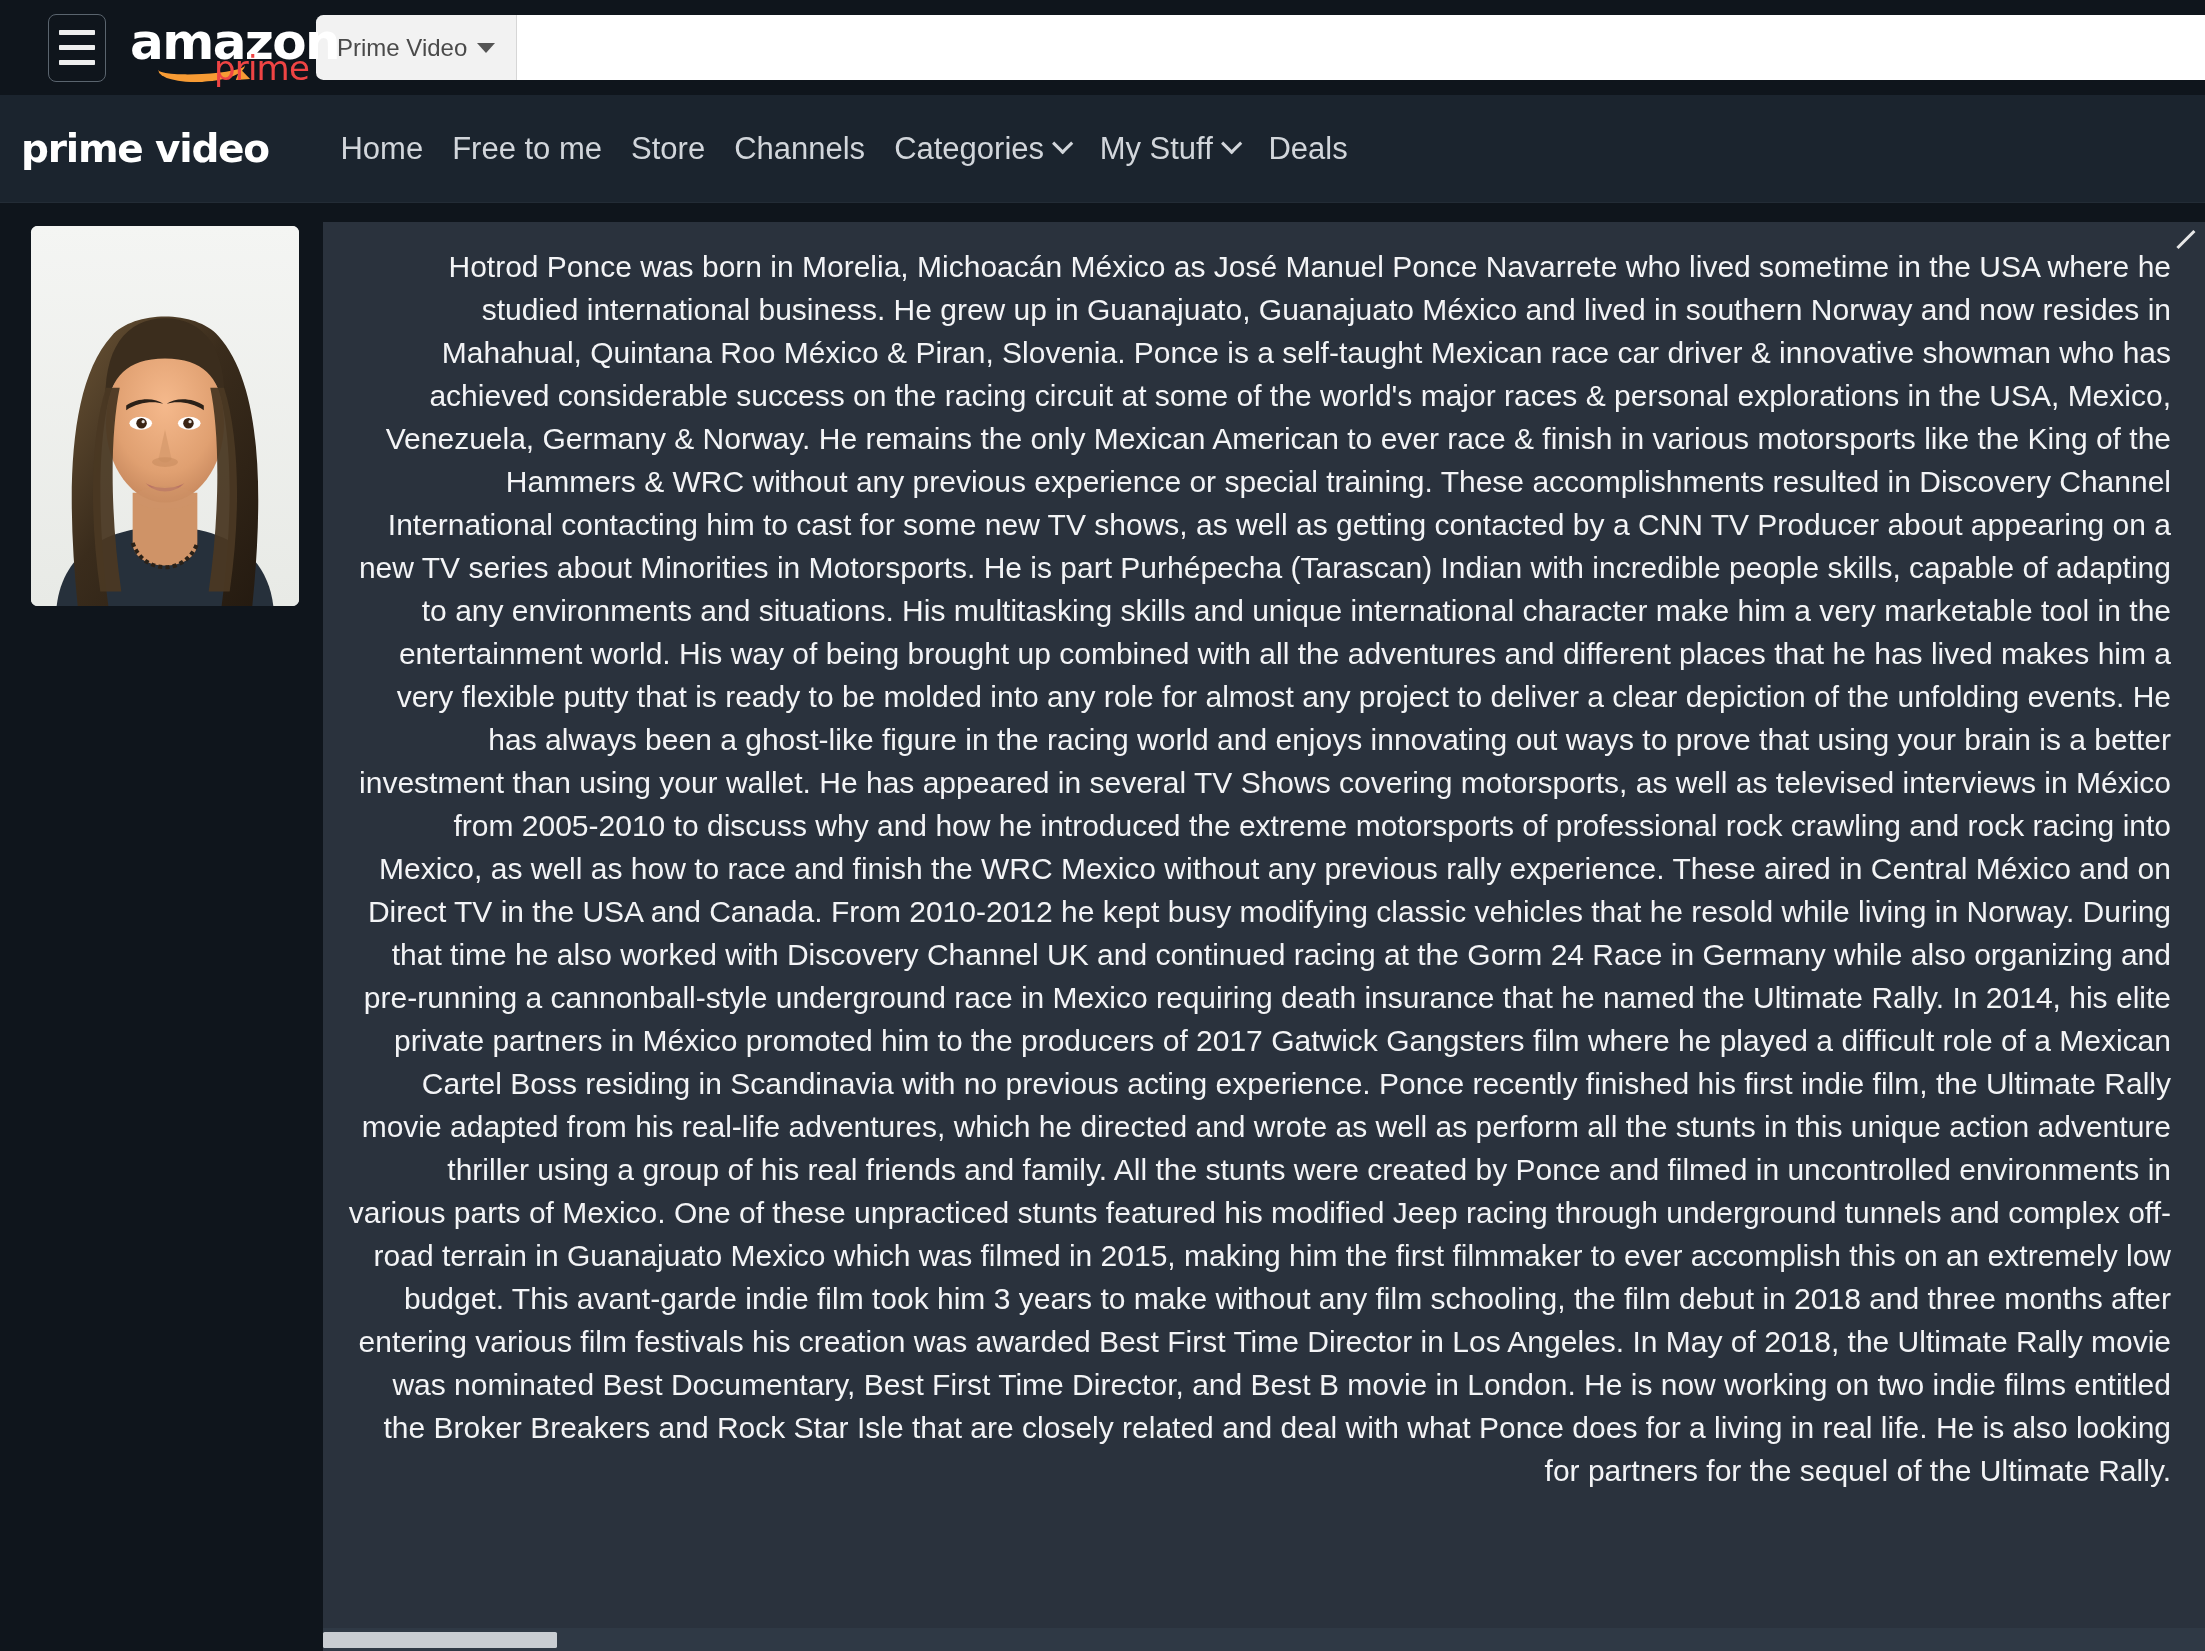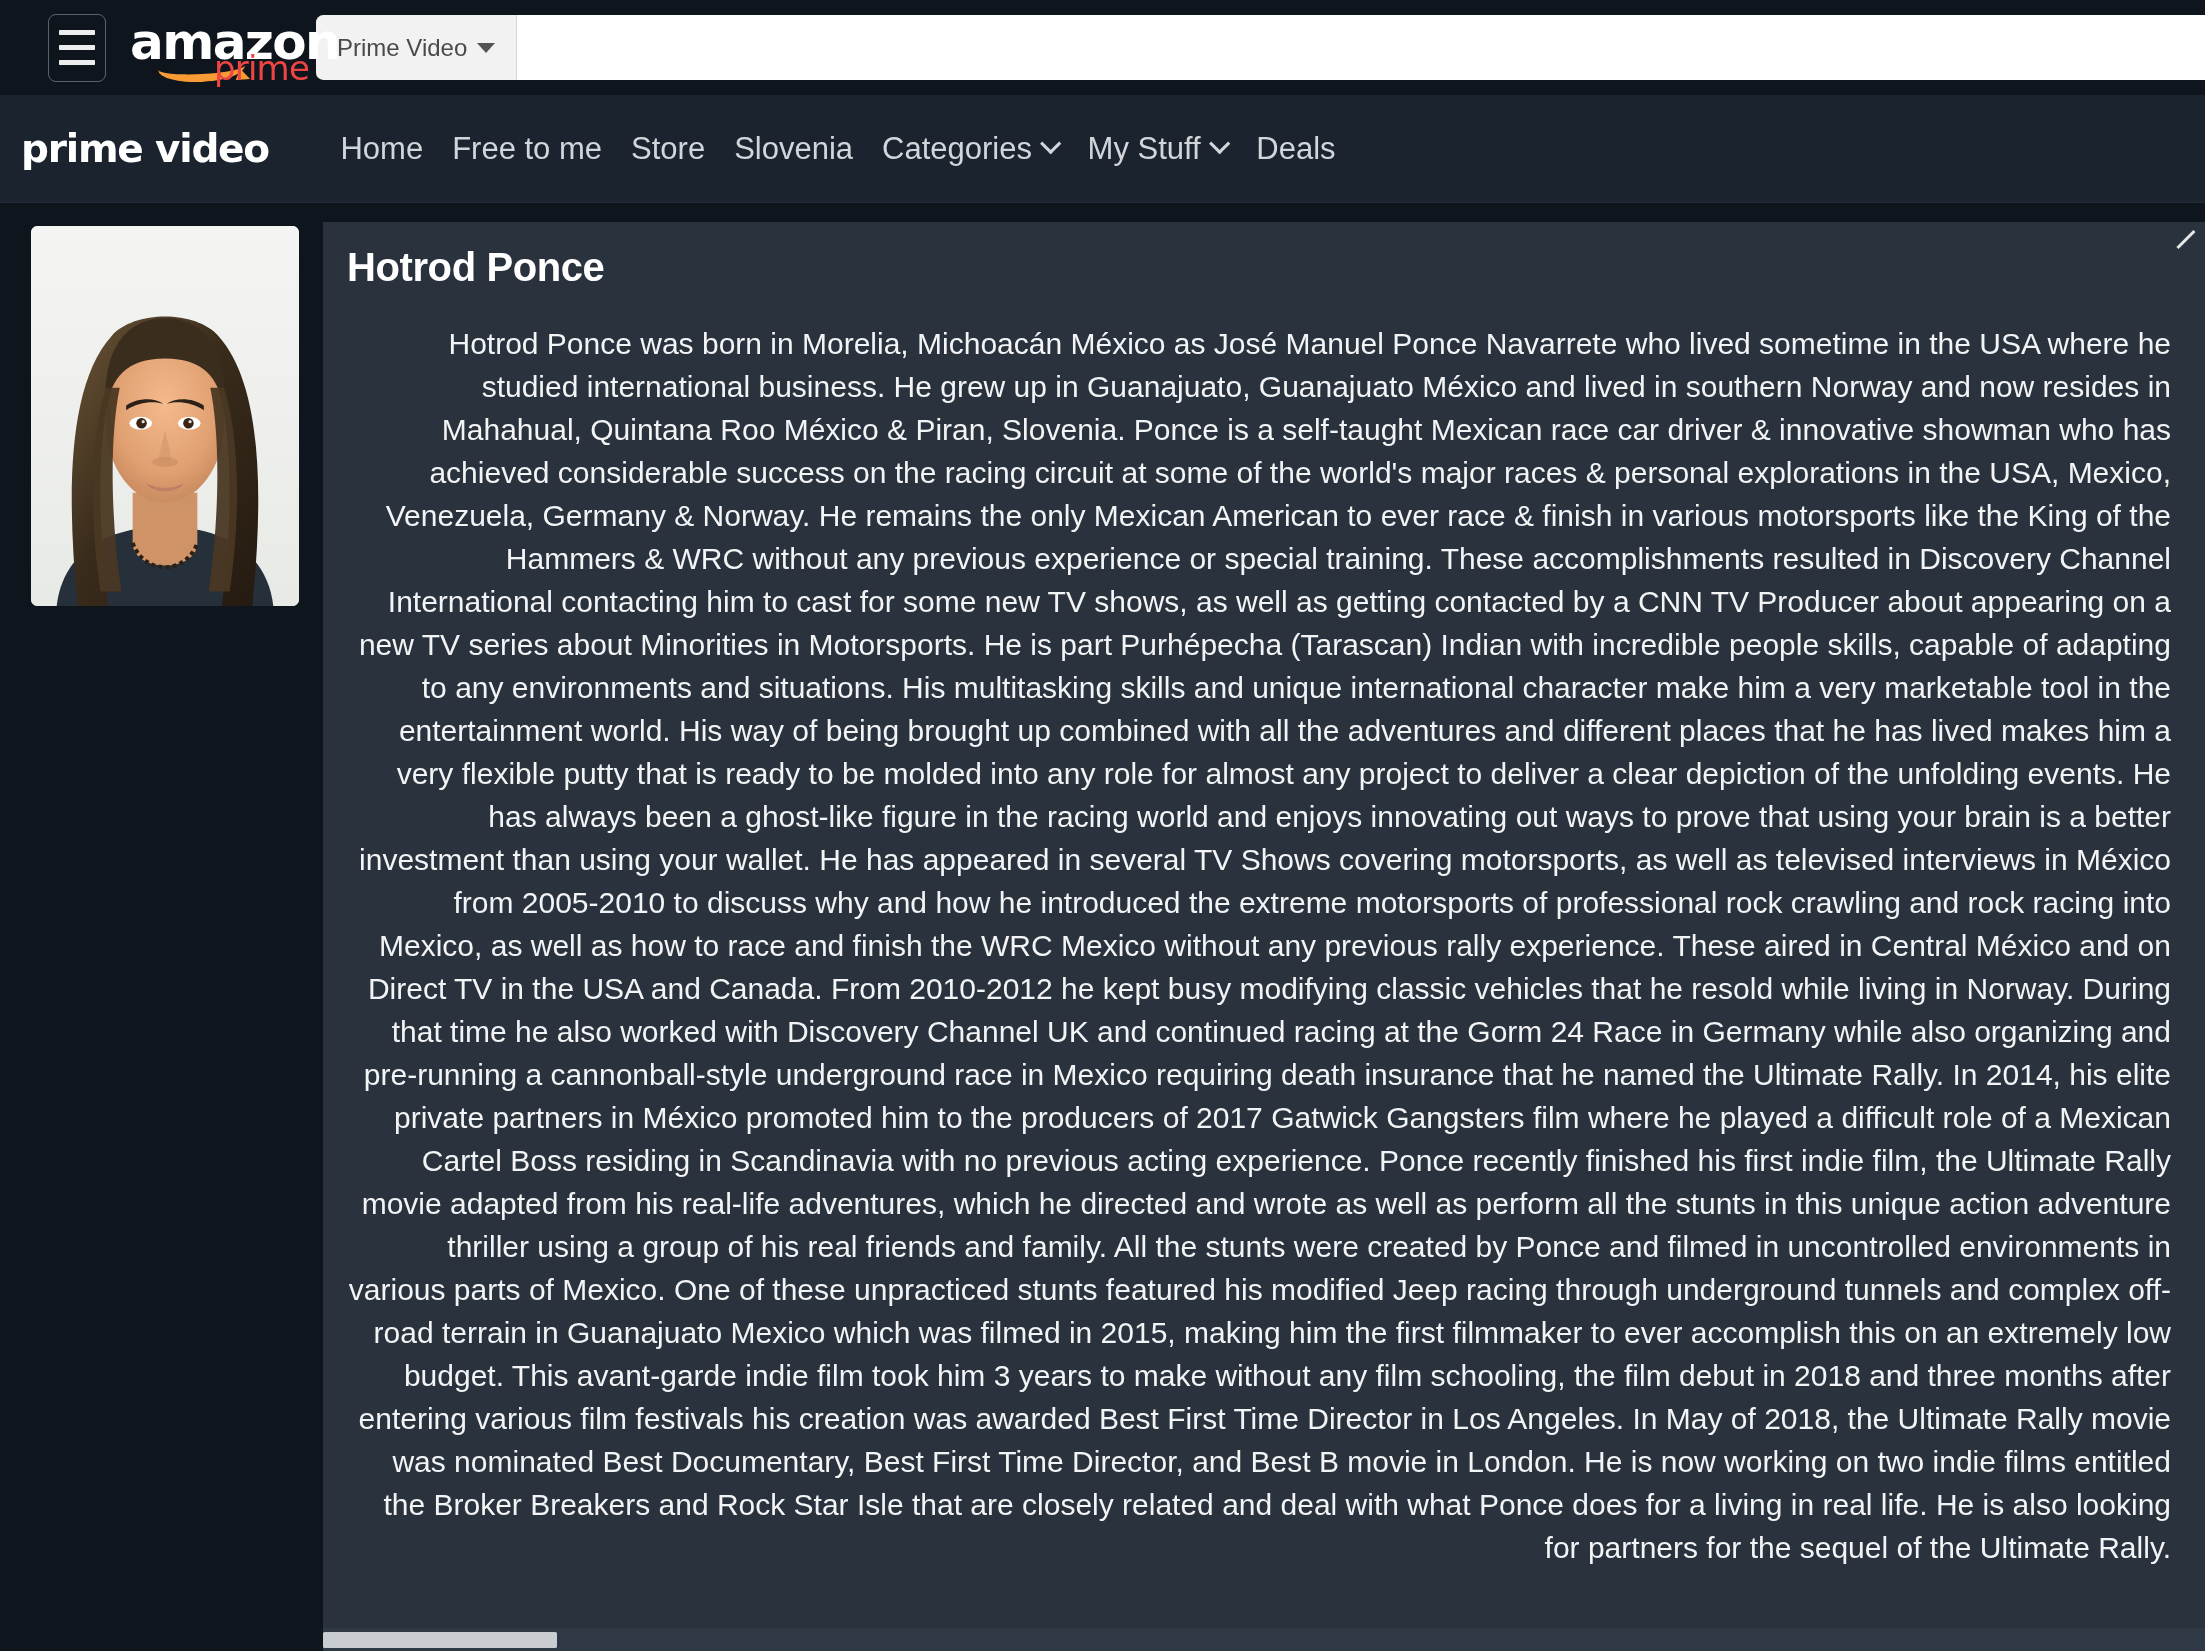--- a/index.html
+++ b/index.html
@@ -288,21 +288,21 @@
     <div class="pv-link">
       <span>Home</span>
     </div>
     <div class="pv-link">
       <span>Free to me</span>
     </div>
     <div class="pv-link">
       <span>Store</span>
     </div>
     <div class="pv-link">
-      <span>Slovenia</span>
+      <span>Channels</span>
     </div>
     <div class="pv-link">
       <span>Categories</span>
       <span class="chev"></span>
     </div>
     <div class="pv-link">
       <span>My Stuff</span>
       <span class="chev"></span>
     </div>
     <div class="pv-link">
@@ -364,21 +364,20 @@
       <path d="M142 318 C154 326 178 326 190 318 C178 332 154 332 142 318 Z" fill="#b97465"></path>
 
       <ellipse cx="166" cy="336" rx="38" ry="14" fill="#cf9569" opacity="0.35"></ellipse>
 
       <path d="M126 392 C140 432 192 432 206 392" stroke="#2a2118" stroke-width="5" fill="none" stroke-dasharray="5 4"></path>
     </svg>
   </div>
 
   <div class="bio-panel">
     <div class="resize-mark"></div>
-    <div class="bio-title">Hotrod Ponce</div>
     <div class="bio-text">Hotrod Ponce was born in Morelia, Michoacán México as José Manuel Ponce Navarrete who lived sometime in the USA where he studied international business. He grew up in Guanajuato, Guanajuato México and lived in southern Norway and now resides in Mahahual, Quintana Roo México &amp; Piran, Slovenia. Ponce is a self-taught Mexican race car driver &amp; innovative showman who has achieved considerable success on the racing circuit at some of the world's major races &amp; personal explorations in the USA, Mexico, Venezuela, Germany &amp; Norway. He remains the only Mexican American to ever race &amp; finish in various motorsports like the King of the Hammers &amp; WRC without any previous experience or special training. These accomplishments resulted in Discovery Channel International contacting him to cast for some new TV shows, as well as getting contacted by a CNN TV Producer about appearing on a new TV series about Minorities in Motorsports. He is part Purhépecha (Tarascan) Indian with incredible people skills, capable of adapting to any environments and situations. His multitasking skills and unique international character make him a very marketable tool in the entertainment world. His way of being brought up combined with all the adventures and different places that he has lived makes him a very flexible putty that is ready to be molded into any role for almost any project to deliver a clear depiction of the unfolding events. He has always been a ghost-like figure in the racing world and enjoys innovating out ways to prove that using your brain is a better investment than using your wallet. He has appeared in several TV Shows covering motorsports, as well as televised interviews in México from 2005-2010 to discuss why and how he introduced the extreme motorsports of professional rock crawling and rock racing into Mexico, as well as how to race and finish the WRC Mexico without any previous rally experience. These aired in Central México and on Direct TV in the USA and Canada. From 2010-2012 he kept busy modifying classic vehicles that he resold while living in Norway. During that time he also worked with Discovery Channel UK and continued racing at the Gorm 24 Race in Germany while also organizing and pre-running a cannonball-style underground race in Mexico requiring death insurance that he named the Ultimate Rally. In 2014, his elite private partners in México promoted him to the producers of 2017 Gatwick Gangsters film where he played a difficult role of a Mexican Cartel Boss residing in Scandinavia with no previous acting experience. Ponce recently finished his first indie film, the Ultimate Rally movie adapted from his real-life adventures, which he directed and wrote as well as perform all the stunts in this unique action adventure thriller using a group of his real friends and family. All the stunts were created by Ponce and filmed in uncontrolled environments in various parts of Mexico. One of these unpracticed stunts featured his modified Jeep racing through underground tunnels and complex off-road terrain in Guanajuato Mexico which was filmed in 2015, making him the first filmmaker to ever accomplish this on an extremely low budget. This avant-garde indie film took him 3 years to make without any film schooling, the film debut in 2018 and three months after entering various film festivals his creation was awarded Best First Time Director in Los Angeles. In May of 2018, the Ultimate Rally movie was nominated Best Documentary, Best First Time Director, and Best B movie in London. He is now working on two indie films entitled the Broker Breakers and Rock Star Isle that are closely related and deal with what Ponce does for a living in real life. He is also looking for partners for the sequel of the Ultimate Rally.</div>
   </div>
 
   <div class="hscroll-track">
     <div class="hscroll-thumb"></div>
   </div>
 </div>
 
 
 </body></html>

